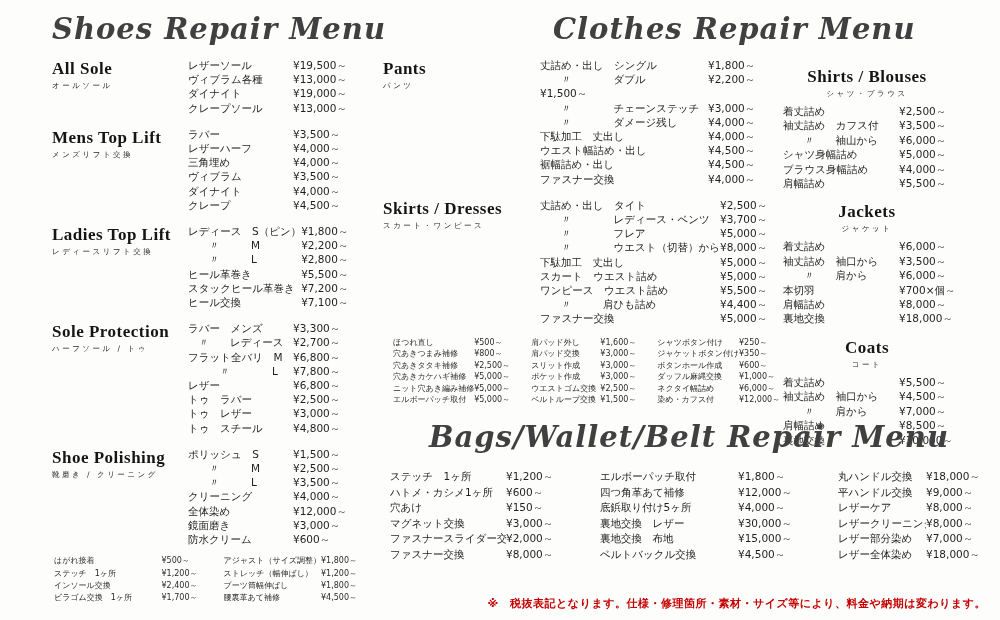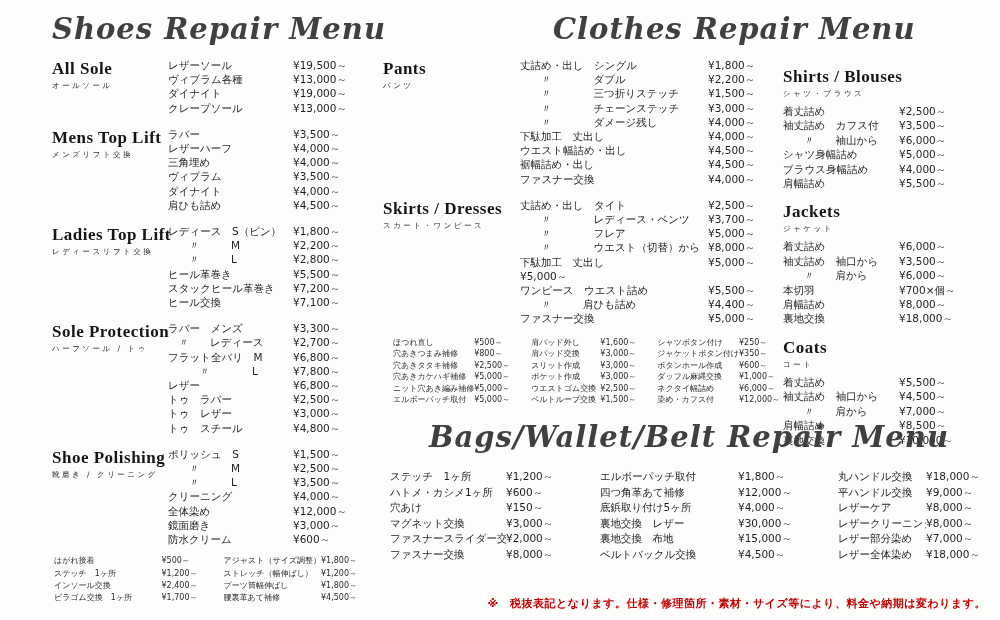--- a/index.html
+++ b/index.html
@@ -20,21 +20,21 @@
     color: #404040;
     text-align: center;
     white-space: nowrap;
   }
   .col { position: absolute; top: 12px; }
   .col-left  { left: 52px;  width: 313px; }
   .col-mid   { left: 383px; width: 400px; }
   .col-right { left: 783px; top: 55px; width: 168px; }
   .col-mid .script-title { padding-left: 170px; }
 
-  .sec { display: flex; margin-top: 12px; }
+  .sec { display: flex; margin-top: 12px; gap: 20px; }
   .col-left .sec:first-of-type, .col-mid .sec:first-of-type { margin-top: 10px; }
   .sec .head { flex: none; padding-top: 1px; }
   .col-left .sec .head { width: 116px; }
   .col-mid  .sec .head { width: 137px; }
   .hname {
     font-family: "Liberation Serif", serif;
     font-weight: bold;
     font-size: 17px;
     letter-spacing: 0.5px;
     color: #151515;
@@ -44,21 +44,21 @@
   .items { flex: 1; }
 
   .row { display: flex; font-size: 10.5px; line-height: 14.2px; white-space: pre; }
   .row .lbl { flex: 1; overflow: hidden; }
   .row .prc { flex: none; width: 75px; }
   .col-left .row .prc { width: 72px; }
   .col-right .row { line-height: 14.4px; justify-content: space-between; }
   .col-right .row .prc { width: 52px; }
 
   .rsec { margin-top: 12px; }
-  .rsec .head { text-align: left; margin-bottom: 4px; }
+  .rsec .head { text-align: center; margin-bottom: 4px; }
   .rsec .items { margin-top: 5px; }
 
   .notes { display: flex; margin-top: 10px; }
   .nrow { display: flex; font-size: 8px; line-height: 12.3px; white-space: pre; color: #2b2b2b; }
   .nrow .lbl { flex: 1; overflow: hidden; }
   .nrow .prc { flex: none; width: 44px; }
   .notes-shoes { margin-top: 9px; padding-left: 2px; }
   .notes-shoes .ncol1 { width: 172px; margin-right: 18px; }
   .notes-shoes .ncol2 { width: 158px; }
   .notes-clothes { margin-left: 10px; margin-top: 11px; }
@@ -111,21 +111,21 @@
     <div class="head">
       <div class="hname">Mens Top Lift</div>
       <div class="hsub">メンズリフト交換</div>
     </div>
     <div class="items">
         <div class="row"><span class="lbl">ラバー</span><span class="prc">¥3,500～</span></div>
         <div class="row"><span class="lbl">レザーハーフ</span><span class="prc">¥4,000～</span></div>
         <div class="row"><span class="lbl">三角埋め</span><span class="prc">¥4,000～</span></div>
         <div class="row"><span class="lbl">ヴィブラム</span><span class="prc">¥3,500～</span></div>
         <div class="row"><span class="lbl">ダイナイト</span><span class="prc">¥4,000～</span></div>
-        <div class="row"><span class="lbl">肩ひも詰め</span><span class="prc">¥4,500～</span></div>
+        <div class="row"><span class="lbl">クレープ</span><span class="prc">¥4,500～</span></div>
       </div>
   </div>
 
   <div class="sec">
     <div class="head">
       <div class="hname">Ladies Top Lift</div>
       <div class="hsub">レディースリフト交換</div>
     </div>
     <div class="items">
         <div class="row"><span class="lbl">レディース　S（ピン）</span><span class="prc">¥1,800～</span></div>
@@ -190,42 +190,42 @@
   <div class="script-title">Clothes Repair Menu</div>
 
   <div class="sec">
     <div class="head">
       <div class="hname">Pants</div>
       <div class="hsub">パンツ</div>
     </div>
     <div class="items">
         <div class="row"><span class="lbl">丈詰め・出し　シングル</span><span class="prc">¥1,800～</span></div>
         <div class="row"><span class="lbl">　　〃　　　　ダブル</span><span class="prc">¥2,200～</span></div>
-        <div class="row"><span class="lbl">　　〃　　　　三つ折りステッチ</span><span class="prc">¥1,500～</span></div>
+        <div class="row"><span class="prc">¥1,500～</span></div>
         <div class="row"><span class="lbl">　　〃　　　　チェーンステッチ</span><span class="prc">¥3,000～</span></div>
         <div class="row"><span class="lbl">　　〃　　　　ダメージ残し</span><span class="prc">¥4,000～</span></div>
         <div class="row"><span class="lbl">下駄加工　丈出し</span><span class="prc">¥4,000～</span></div>
         <div class="row"><span class="lbl">ウエスト幅詰め・出し</span><span class="prc">¥4,500～</span></div>
         <div class="row"><span class="lbl">裾幅詰め・出し</span><span class="prc">¥4,500～</span></div>
         <div class="row"><span class="lbl">ファスナー交換</span><span class="prc">¥4,000～</span></div>
       </div>
   </div>
 
   <div class="sec">
     <div class="head">
       <div class="hname">Skirts / Dresses</div>
       <div class="hsub">スカート・ワンピース</div>
     </div>
     <div class="items">
         <div class="row"><span class="lbl">丈詰め・出し　タイト</span><span class="prc">¥2,500～</span></div>
         <div class="row"><span class="lbl">　　〃　　　　レディース・ベンツ</span><span class="prc">¥3,700～</span></div>
         <div class="row"><span class="lbl">　　〃　　　　フレア</span><span class="prc">¥5,000～</span></div>
         <div class="row"><span class="lbl">　　〃　　　　ウエスト（切替）から</span><span class="prc">¥8,000～</span></div>
         <div class="row"><span class="lbl">下駄加工　丈出し</span><span class="prc">¥5,000～</span></div>
-        <div class="row"><span class="prc">¥5,000～</span></div>
+        <div class="row"><span class="lbl">スカート　ウエスト詰め</span><span class="prc">¥5,000～</span></div>
         <div class="row"><span class="lbl">ワンピース　ウエスト詰め</span><span class="prc">¥5,500～</span></div>
         <div class="row"><span class="lbl">　　〃　　　肩ひも詰め</span><span class="prc">¥4,400～</span></div>
         <div class="row"><span class="lbl">ファスナー交換</span><span class="prc">¥5,000～</span></div>
       </div>
   </div>
 
   <div class="notes notes-clothes">
     <div class="ncol1">
         <div class="nrow"><span class="lbl">ほつれ直し</span><span class="prc">¥500～</span></div>
         <div class="nrow"><span class="lbl">穴あきつまみ補修</span><span class="prc">¥800～</span></div>

